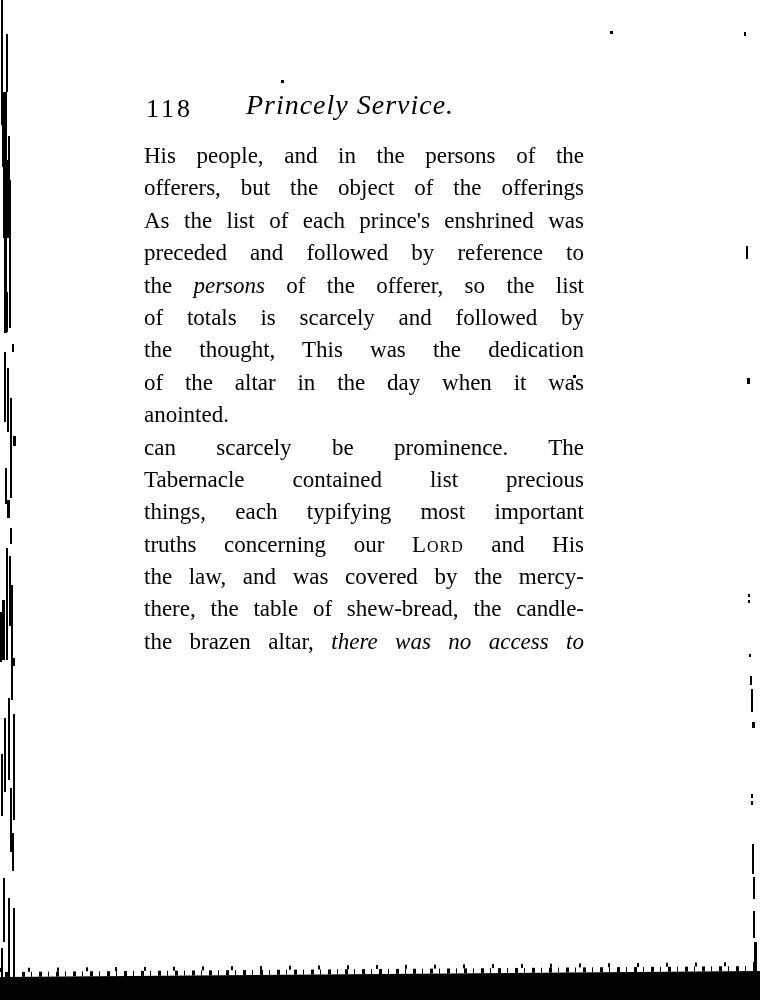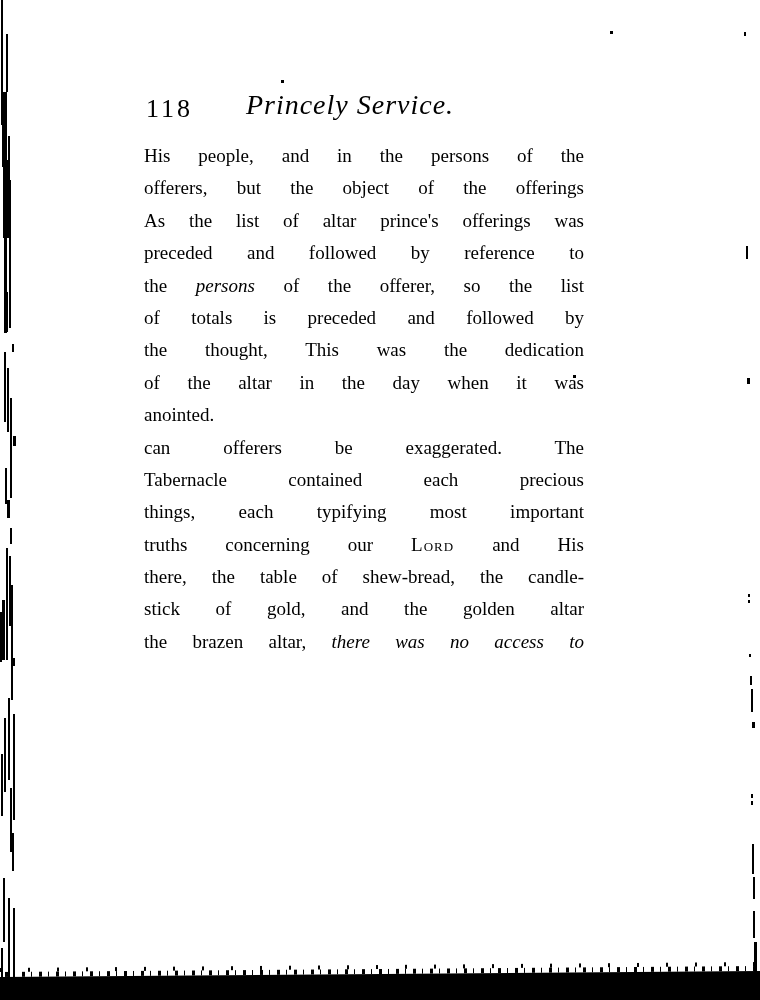--- a/index.html
+++ b/index.html
@@ -35,21 +35,21 @@
     line-height: 1.2;
   }
   
   .body-text {
     position: absolute;
     top: 140px; left: 144px; width: 440px;
   }
   .line {
     height: 32.4px;
     line-height: 32.4px;
-    font-size: 19px;
+    font-size: 23px;
     text-align: justify;
     text-align-last: justify;
     text-justify: inter-word;
     white-space: normal;
     overflow: visible;
   }
   .line.indent { padding-left: 14px; }
   .line.no-just { text-align: left; text-align-last: left; }
   .it { font-style: italic; }
   .sc { font-variant: small-caps; letter-spacing: 1px; }
@@ -81,33 +81,33 @@
 <div class="page">
 
   <div class="header">
     <span class="page-number">118</span>
     <span class="running-title">Princely Service.</span>
   </div>
 
   <div class="body-text">
       <div class="line"><span>His people, and in the persons of the</span></div>
       <div class="line"><span>offerers, but the object of the offerings</span></div>
-      <div class="line"><span>As the list of altar prince's offerings was</span></div>
+      <div class="line"><span>As the list of each prince's enshrined was</span></div>
       <div class="line"><span>preceded and followed by reference to</span></div>
       <div class="line"><span>the </span><span class="it">persons</span><span> of the offerer, so the list</span></div>
-      <div class="line"><span>of totals is preceded and followed by</span></div>
+      <div class="line"><span>of totals is scarcely and followed by</span></div>
       <div class="line"><span>the thought, This was the dedication</span></div>
       <div class="line"><span>of the altar in the day when it was</span></div>
       <div class="line no-just"><span>anointed.</span></div>
-      <div class="line"><span>can offerers be exaggerated. The</span></div>
-      <div class="line"><span>Tabernacle contained each precious</span></div>
+      <div class="line"><span>can scarcely be prominence. The</span></div>
+      <div class="line"><span>Tabernacle contained list precious</span></div>
       <div class="line"><span>things, each typifying most important</span></div>
       <div class="line"><span>truths concerning our </span><span class="sc">Lord</span><span> and His</span></div>
+      <div class="line"><span>the law, and was covered by the mercy-</span></div>
       <div class="line"><span>there, the table of shew-bread, the candle-</span></div>
-      <div class="line"><span>stick of gold, and the golden altar</span></div>
       <div class="line"><span>the brazen altar, </span><span class="it">there was no access to</span></div>
     </div>
 
   <div class="artifact-layer">
       <div class="mark" style="left: 1px; top: 0px; width: 2px; height: 125px;"></div>
       <div class="mark" style="left: 6px; top: 34px; width: 2px; height: 58px;"></div>
       <div class="mark" style="left: 2px; top: 92px; width: 5px; height: 75px;"></div>
       <div class="mark" style="left: 3px; top: 160px; width: 6px; height: 78px;"></div>
       <div class="mark" style="left: 8px; top: 136px; width: 2px; height: 44px;"></div>
       <div class="mark" style="left: 9px; top: 180px; width: 2px; height: 148px;"></div>

